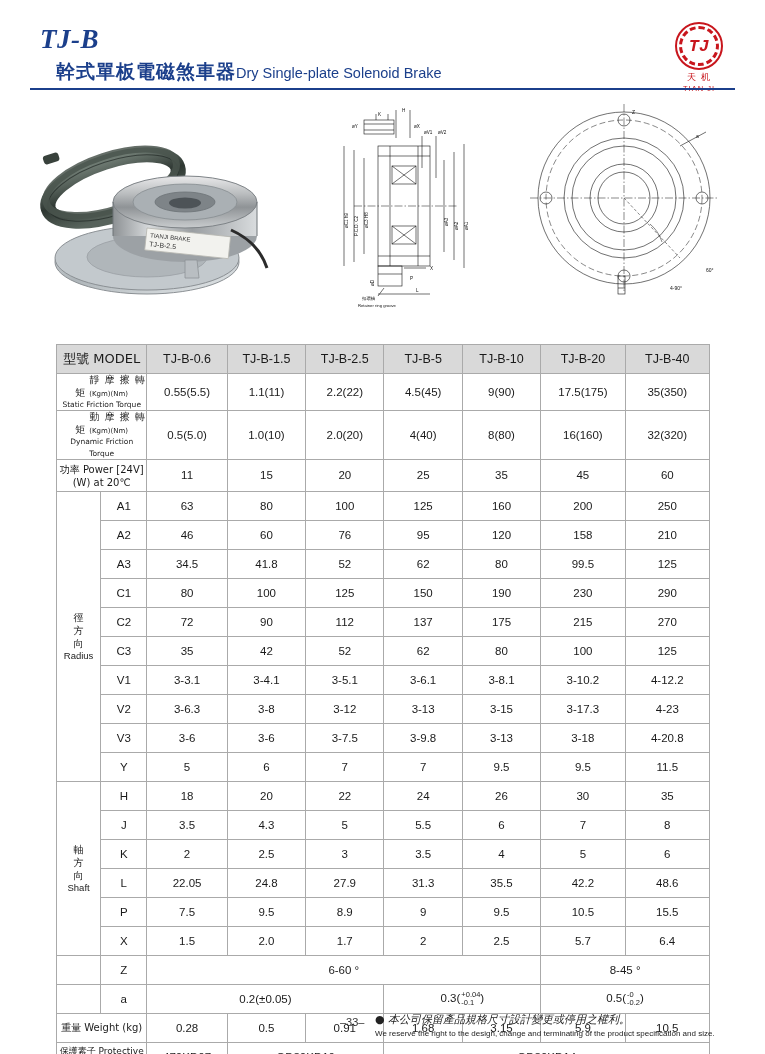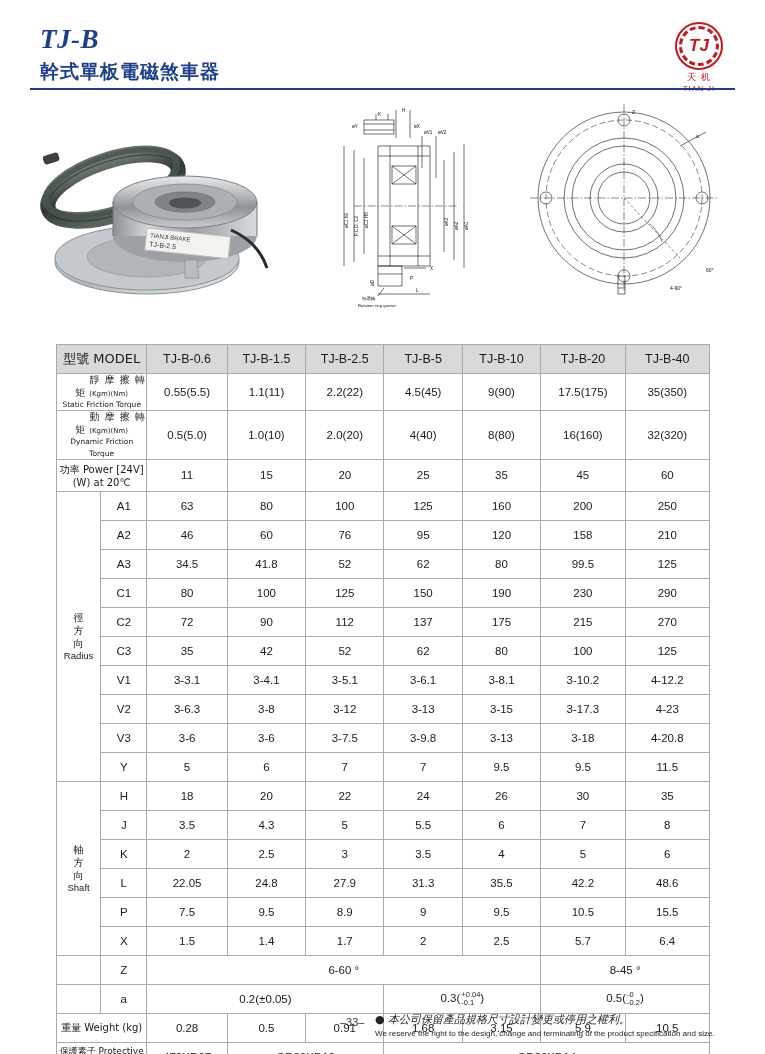--- a/index.html
+++ b/index.html
@@ -26,20 +26,21 @@
     font-weight: bold;
     font-size: 27px;
     color: #1b3f8b;
     letter-spacing: 0.5px;
     line-height: 1;
   }
   .title-row {
     display: flex;
     align-items: baseline;
     margin-top: 6px;
+    margin-left: 16px;
   }
   .title-cn {
     font-family: "DejaVu Sans", sans-serif;
     font-weight: bold;
     font-size: 19px;
     color: #1b3f8b;
     letter-spacing: 1px;
   }
   .title-en {
     font-family: "Liberation Sans", sans-serif;
@@ -78,21 +79,21 @@
     width: 34px; height: 34px;
     transform: translate(-50%,-50%);
     border: 3px solid #c8161d;
     border-radius: 50%;
     border-style: dashed;
   }
   .logo-tj {
     position: absolute;
     left: 0; right: 0; top: 50%;
     transform: translateY(-50%);
-    font-family: Liberation Sans, sans-serif;
+    font-family: Liberation Mono, monospace;
     font-weight: bold;
     font-style: italic;
     font-size: 17px;
     color: #c8161d;
   }
   .logo-cn {
     font-family: "DejaVu Sans", sans-serif;
     font-size: 9px;
     color: #c8161d;
     margin-top: 1px;
@@ -239,20 +240,21 @@
   }
   .footer-note .cn { font-family: "DejaVu Sans", sans-serif; font-size: 11px; font-style: italic; }
 </style>
 </head>
 <body>
 
 <div class="header">
   <div class="title-main">TJ-B</div>
   <div class="title-row">
     <span class="title-cn">幹式單板電磁煞車器</span>
+    <span class="title-en">Dry Single-plate Solenoid Brake</span>
   </div>
   <div class="logo">
     <div class="logo-mark">
       <div class="logo-tj">TJ</div>
     </div>
     <div class="logo-cn">天 机</div>
     <div class="logo-en">TIAN JI</div>
   </div>
   <div class="header-rule"></div>
 </div>
@@ -639,21 +641,21 @@
         <td>9.5</td>
         <td>8.9</td>
         <td>9</td>
         <td>9.5</td>
         <td>10.5</td>
         <td>15.5</td>
       </tr>
       <tr>
         <td class="sym">X</td>
         <td>1.5</td>
-        <td>1.4</td>
+        <td>2.0</td>
         <td>1.7</td>
         <td>2</td>
         <td>2.5</td>
         <td>5.7</td>
         <td>6.4</td>
       </tr>
 
       <tr>
         <td></td>
         <td class="sym">Z</td>

